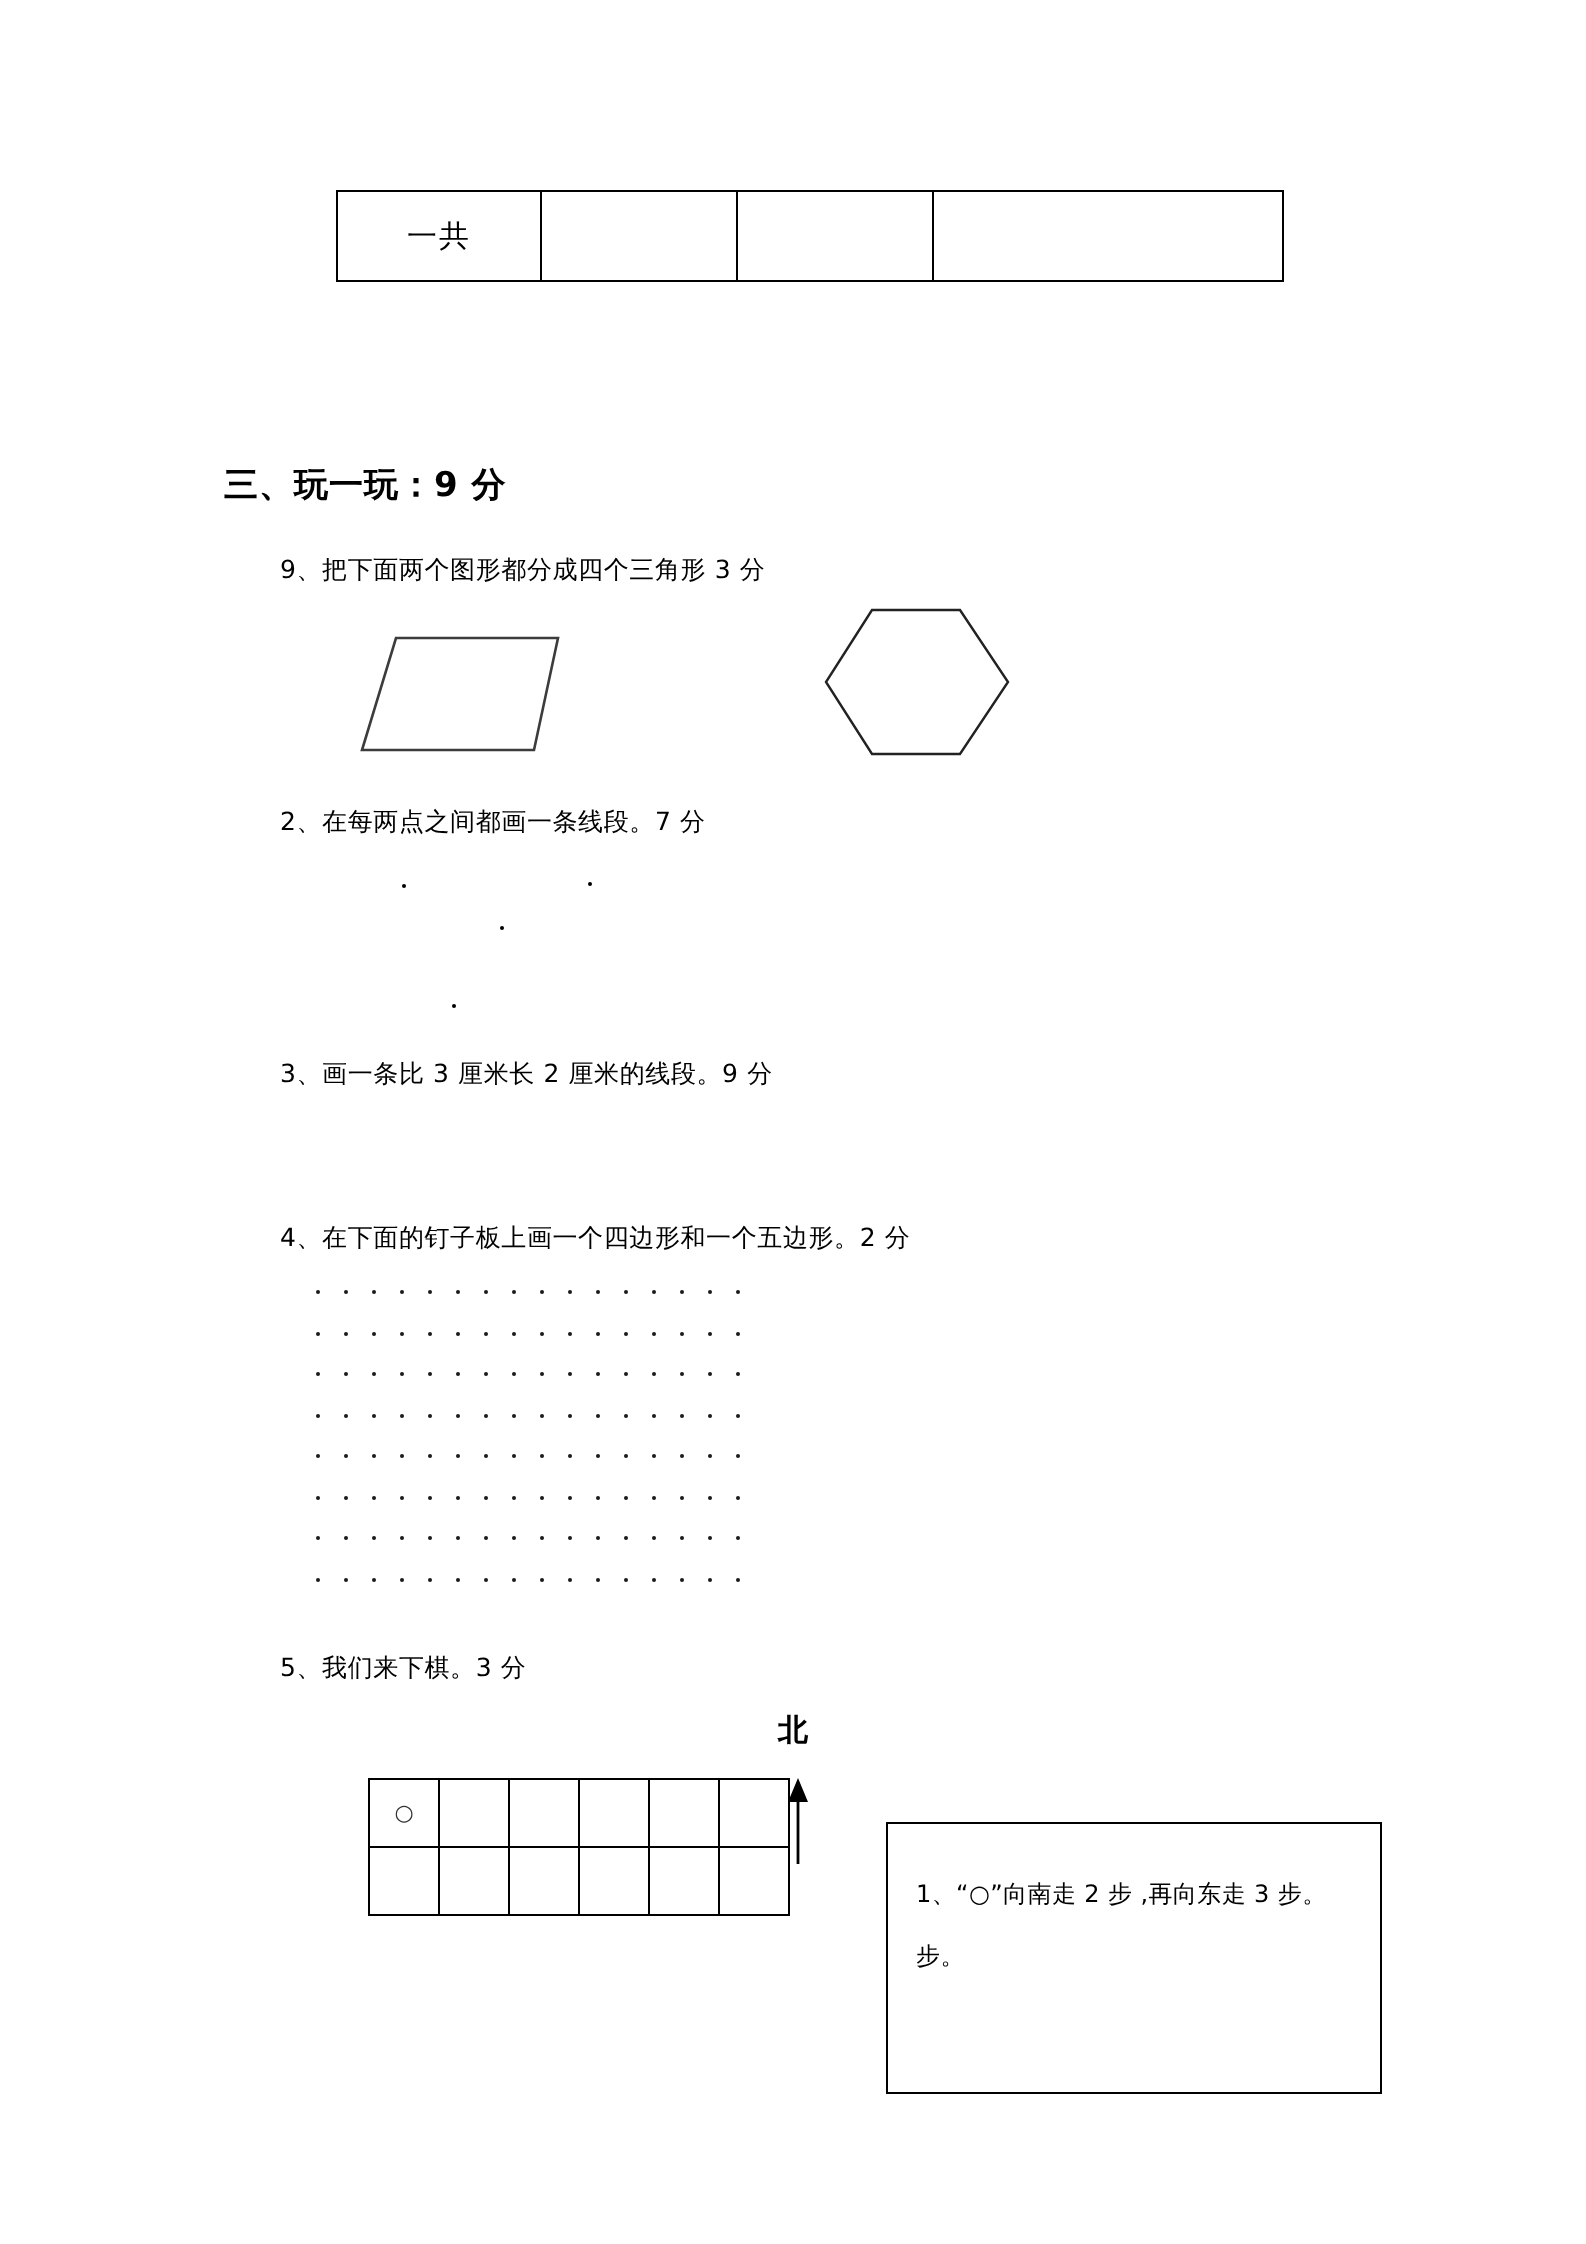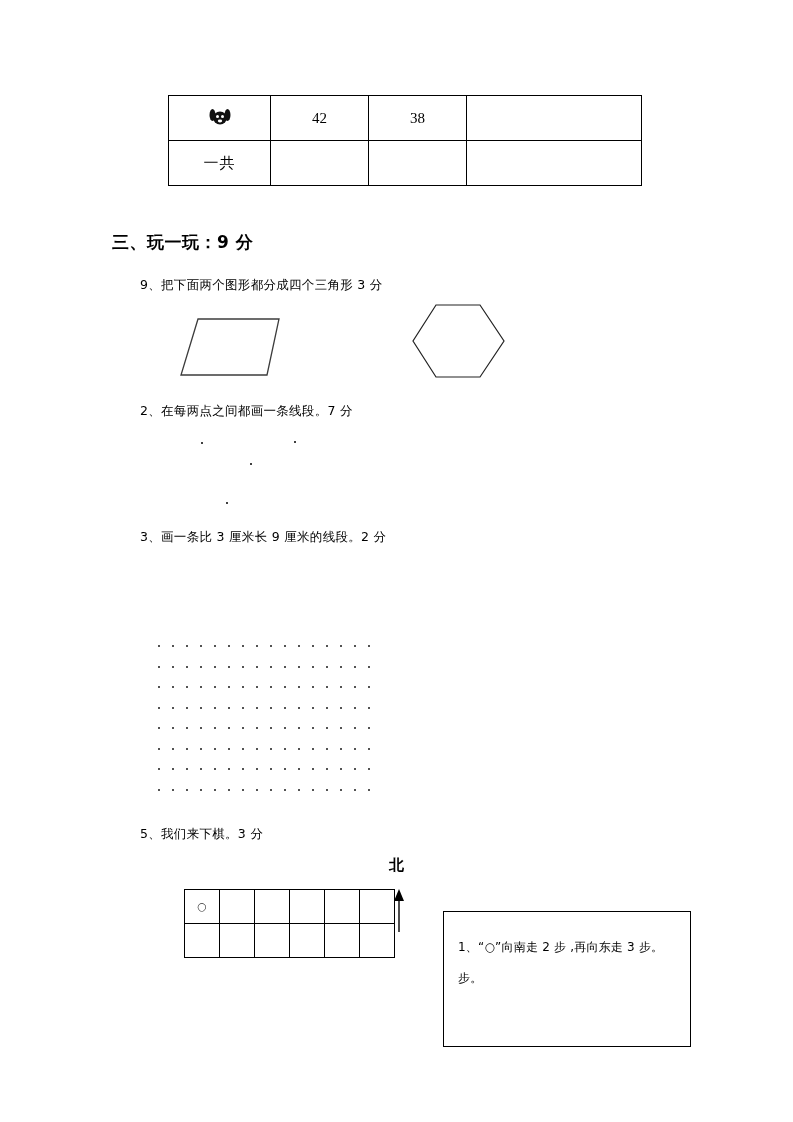--- a/index.html
+++ b/index.html
@@ -160,37 +160,20 @@
   }
 </style>
 </head>
 <body>
 
 <div class="page">
 
   <table class="top-table">
     <tbody>
       <tr>
-        <td class="c1">
-          <span class="animal-icon">
-            <svg width="26" height="26" viewBox="0 0 26 26" aria-hidden="true">
-              <ellipse cx="13" cy="15" rx="7" ry="6.5" fill="#111"></ellipse>
-              <ellipse cx="5.5" cy="12" rx="3" ry="6" fill="#111"></ellipse>
-              <ellipse cx="20.5" cy="12" rx="3" ry="6" fill="#111"></ellipse>
-              <circle cx="10.5" cy="13.5" r="1.5" fill="#fff"></circle>
-              <circle cx="15.5" cy="13.5" r="1.5" fill="#fff"></circle>
-              <ellipse cx="13" cy="18" rx="2.2" ry="1.4" fill="#fff"></ellipse>
-            </svg>
-          </span>
-        </td>
-        <td class="c2">42</td>
-        <td class="c3">38</td>
-        <td class="c4"></td>
-      </tr>
-      <tr>
         <td class="c1 label-cn">一共</td>
         <td class="c2"></td>
         <td class="c3"></td>
         <td class="c4"></td>
       </tr>
     </tbody>
   </table>
 
   <div class="sec-head" style="left:112px; top:231px;">三、玩一玩：9 分</div>
 
@@ -210,22 +193,23 @@
 
   <div class="q-text" style="left:140px; top:403px;">2、在每两点之间都画一条线段。7 分</div>
 
   <div>
     <span class="dot" style="left:201px; top:442px;"></span>
     <span class="dot" style="left:294px; top:441px;"></span>
     <span class="dot" style="left:250px; top:463px;"></span>
     <span class="dot" style="left:226px; top:502px;"></span>
   </div>
 
-  <div class="q-text" style="left:140px; top:529px;">3、画一条比 3 厘米长 9 厘米的线段。2 分</div>
-
+  <div class="q-text" style="left:140px; top:529px;">3、画一条比 3 厘米长 2 厘米的线段。9 分</div>
+
+  <div class="q-text" style="left:140px; top:611px;">4、在下面的钉子板上画一个四边形和一个五边形。2 分</div>
 
   <div class="dotgrid" id="nail-board">
       <span class="gdot" style="left:0px; top:0px;"></span>
       <span class="gdot" style="left:14px; top:0px;"></span>
       <span class="gdot" style="left:28px; top:0px;"></span>
       <span class="gdot" style="left:42px; top:0px;"></span>
       <span class="gdot" style="left:56px; top:0px;"></span>
       <span class="gdot" style="left:70px; top:0px;"></span>
       <span class="gdot" style="left:84px; top:0px;"></span>
       <span class="gdot" style="left:98px; top:0px;"></span>

